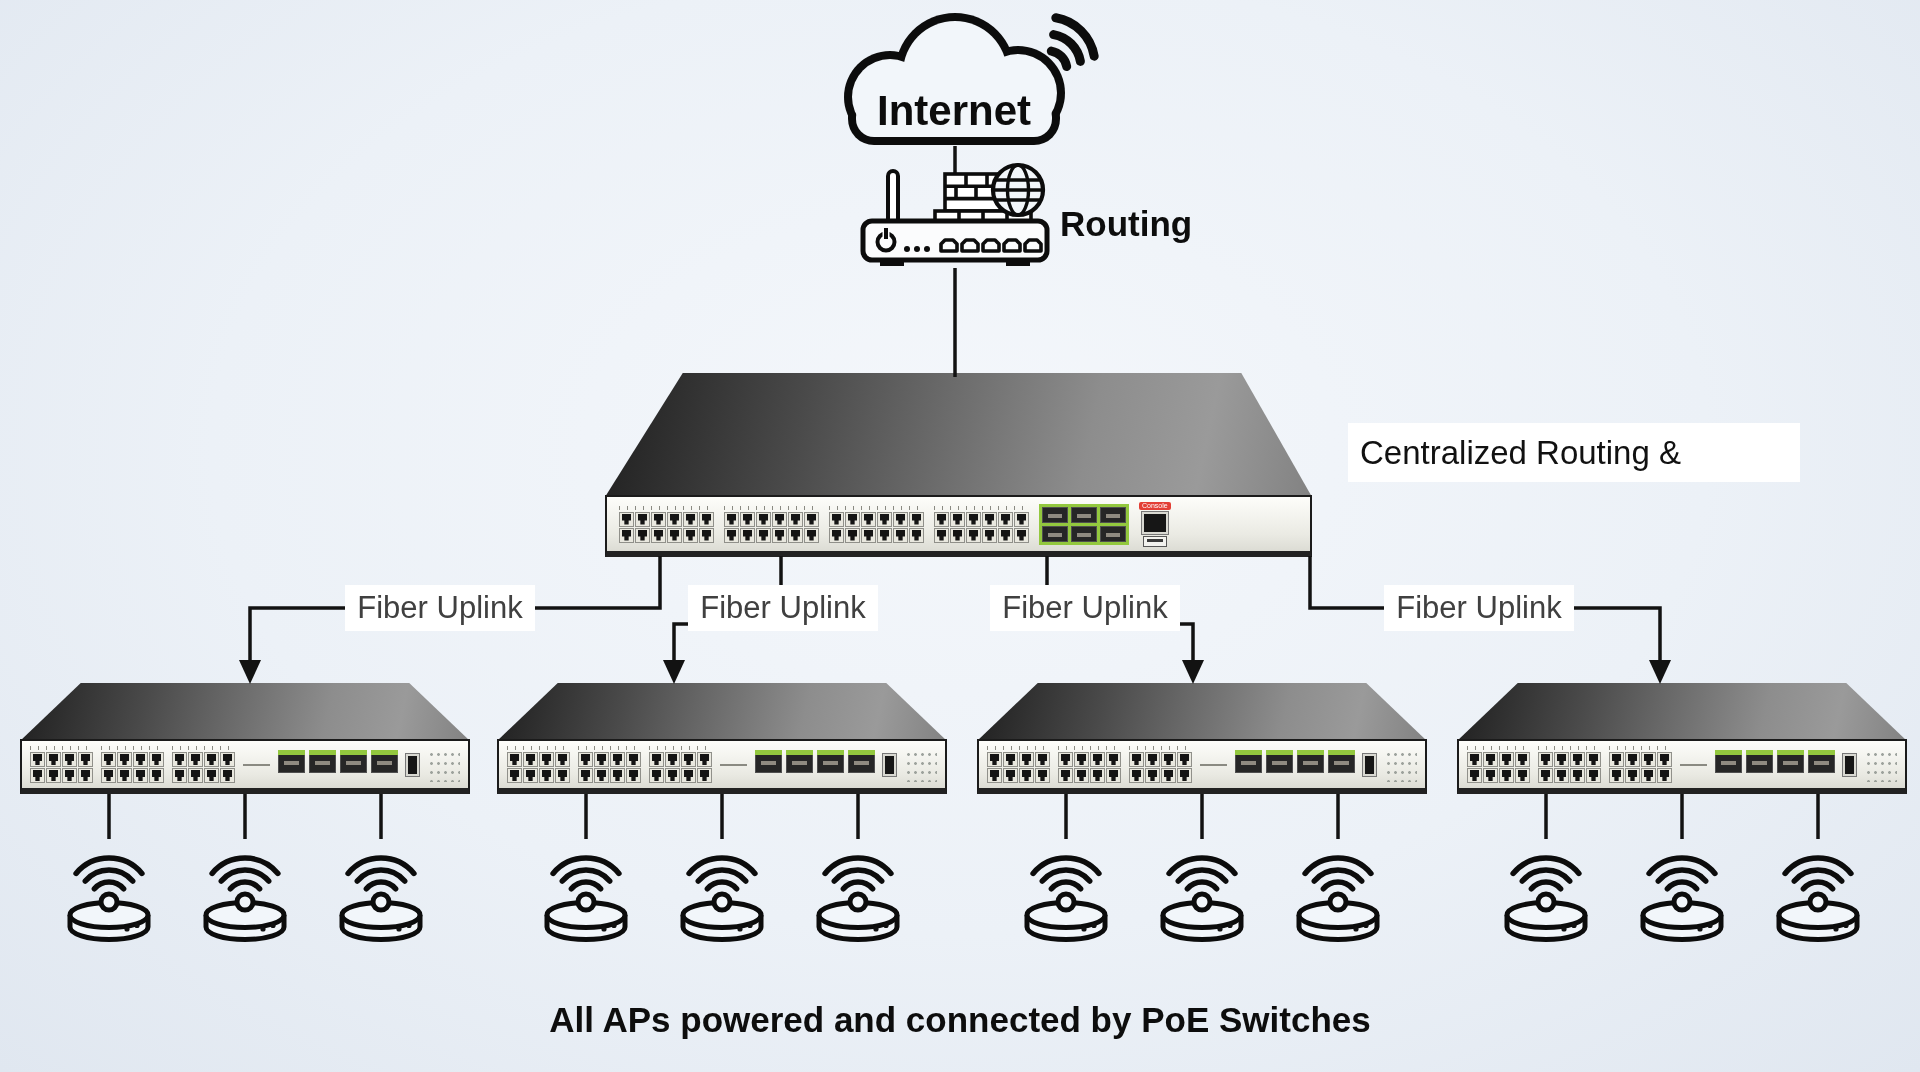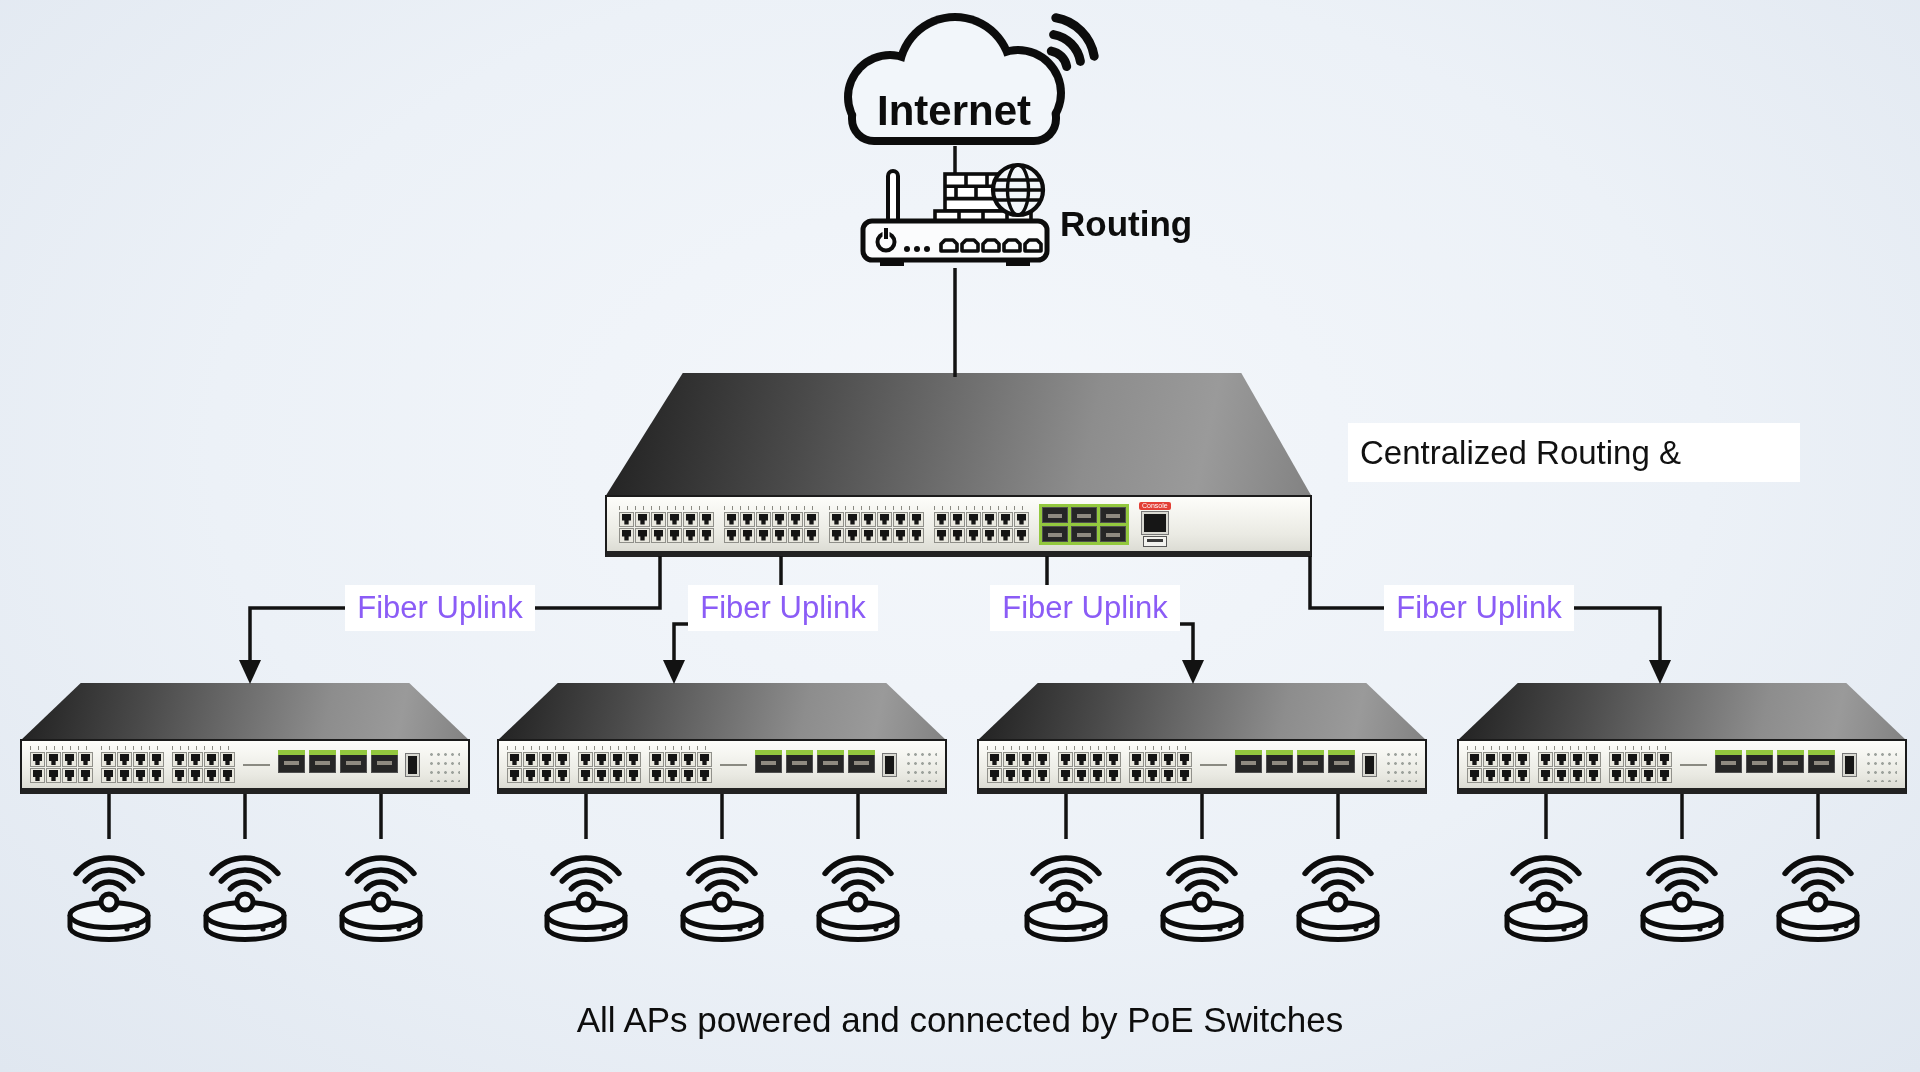--- a/index.html
+++ b/index.html
@@ -8,33 +8,33 @@
     background:radial-gradient(ellipse at 50% 42%, #f4f7fb 0%, #ecf1f7 55%, #e0e7f0 100%);
     font-family:"Liberation Sans","DejaVu Sans",sans-serif;
   }
   
   #connectors{position:absolute;left:0;top:0;z-index:2;}
   #connectors path.link{stroke:#121212;stroke-width:3.5;fill:none;}
   #connectors line.link{stroke:#121212;stroke-width:3.5;}
   #connectors path.arrow{fill:#121212;stroke:none;}
   
   .tag{
-    position:absolute;z-index:3;background:#ffffff;color:#8b5cf6;
+    position:absolute;z-index:3;background:#ffffff;color:#404040;
     font-size:31px;display:flex;align-items:center;justify-content:center;
     height:46px;white-space:nowrap;
   }
   .uplink-tag{width:190px;top:585px;}
   .annotation{
     position:absolute;z-index:3;background:#ffffff;color:#111;
     left:1337px;top:423px;width:452px;padding:8px 12px;box-sizing:border-box;
     font-size:33px;line-height:43px;margin-left:11px;
   }
   .caption{
     position:absolute;z-index:3;left:0;top:1000px;width:1920px;text-align:center;
-    font-size:35px;font-weight:normal;color:#0d0d0d;
+    font-size:35px;font-weight:bold;color:#0d0d0d;
   }
   .gateway-label{
     position:absolute;z-index:3;left:1060px;top:204px;
     font-size:35px;font-weight:bold;color:#0d0d0d;
   }
   
   .switch{position:absolute;z-index:1;}
   .switch .top{
     position:absolute;left:0;top:0;width:100%;
     background:linear-gradient(102deg,#1f1f1f 0%,#4a4a4a 28%,#8d8d8d 68%,#9a9a9a 84%,#828282 100%);

